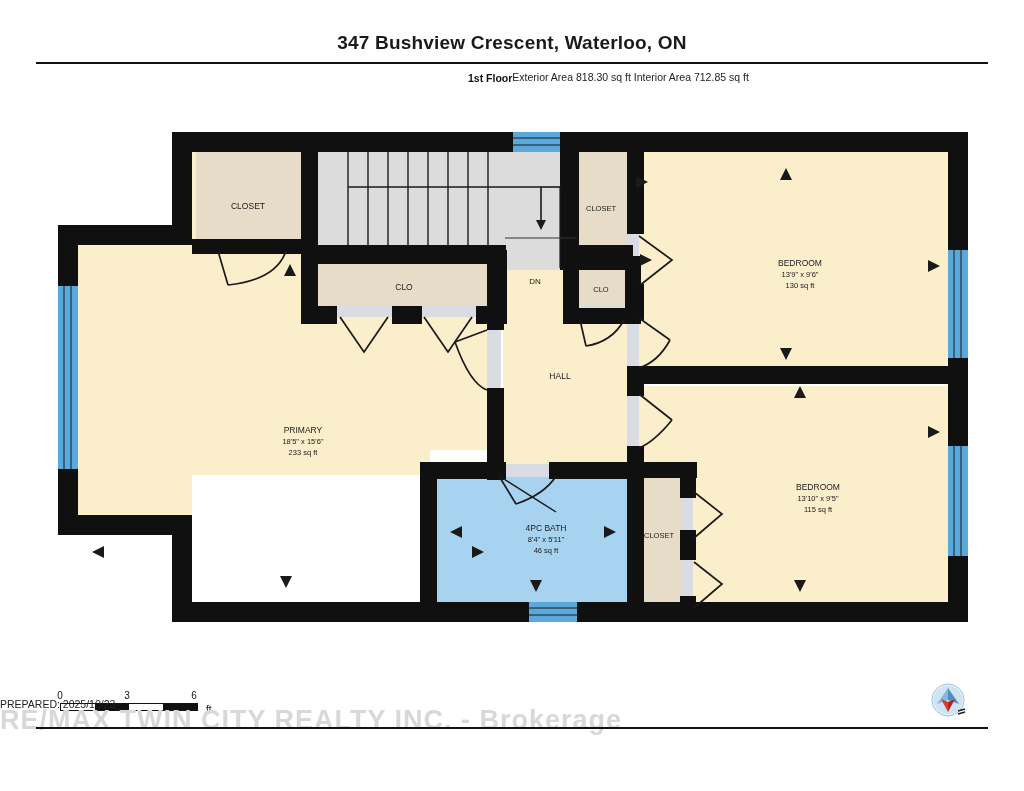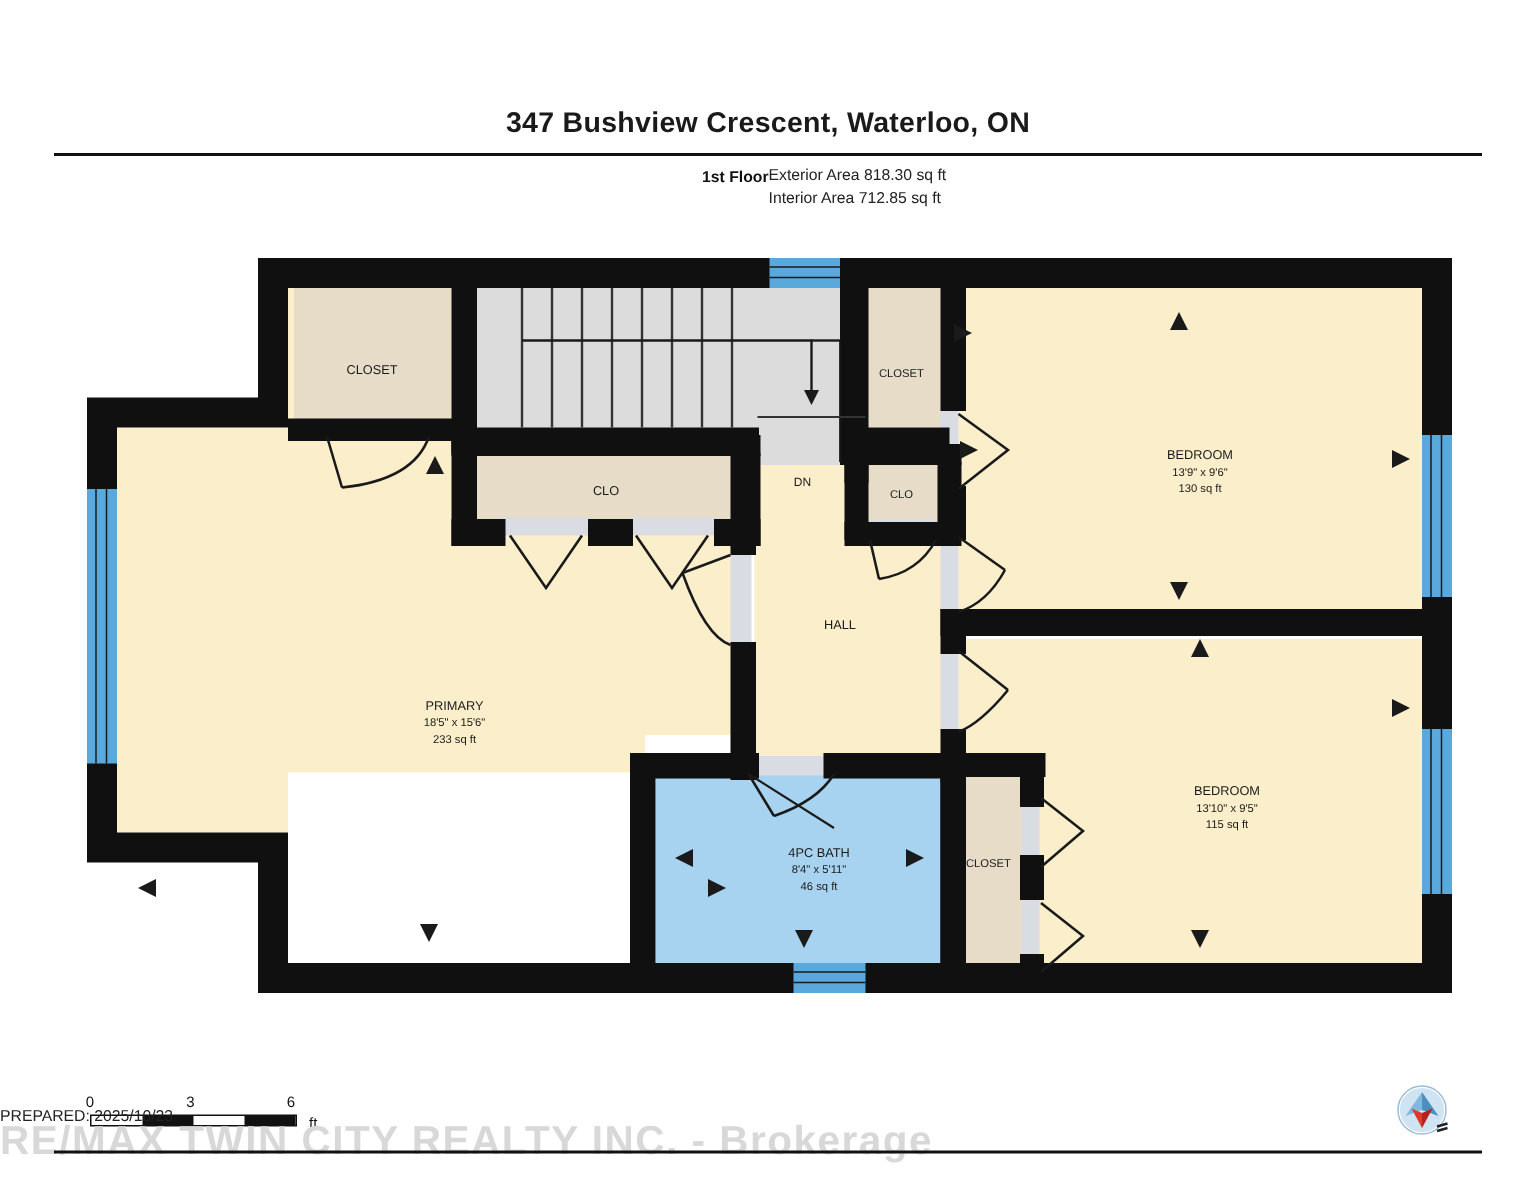--- a/index.html
+++ b/index.html
@@ -13,21 +13,20 @@
     position: relative;
     font-family: "Liberation Sans", sans-serif;
     overflow: hidden;
   }
   .page {
     position: absolute;
     left: 0; top: 0;
     width: 1024px;
     height: 580px;
     background: #ffffff;
-    margin-top: 40px;
   }
 
   
   .title {
     position: absolute;
     left: 0; top: 32px;
     width: 1024px;
     text-align: center;
     font-size: 19px;
     font-weight: bold;
@@ -49,21 +48,21 @@
   }
   .floor-label {
     font-size: 10.5px;
     font-weight: bold;
     color: #111;
     padding-top: 1px;
     white-space: nowrap;
   }
   .floor-areas {
     display: flex;
-    flex-direction: column;
+    flex-direction: row;
     gap: 3px;
   }
   .floor-areas span {
     font-size: 10.5px;
     color: #222;
     white-space: nowrap;
   }
 
   
   #plan {

